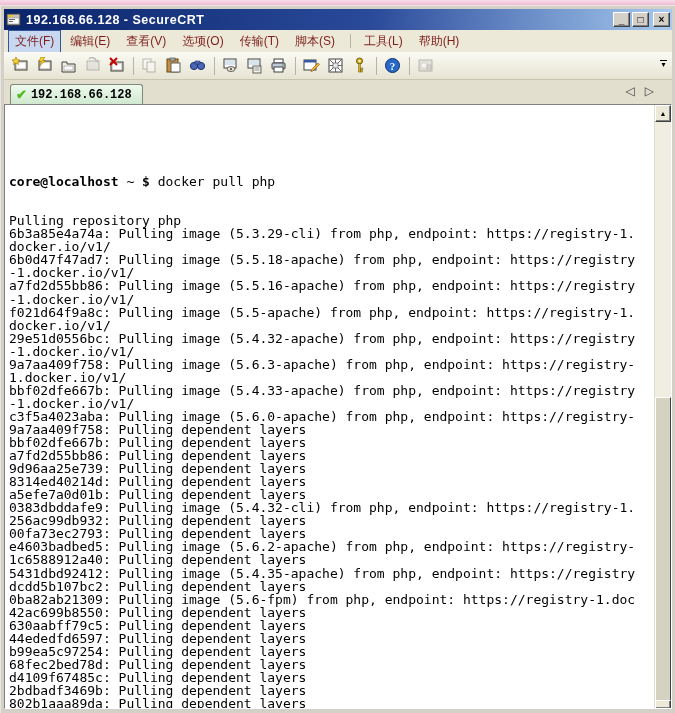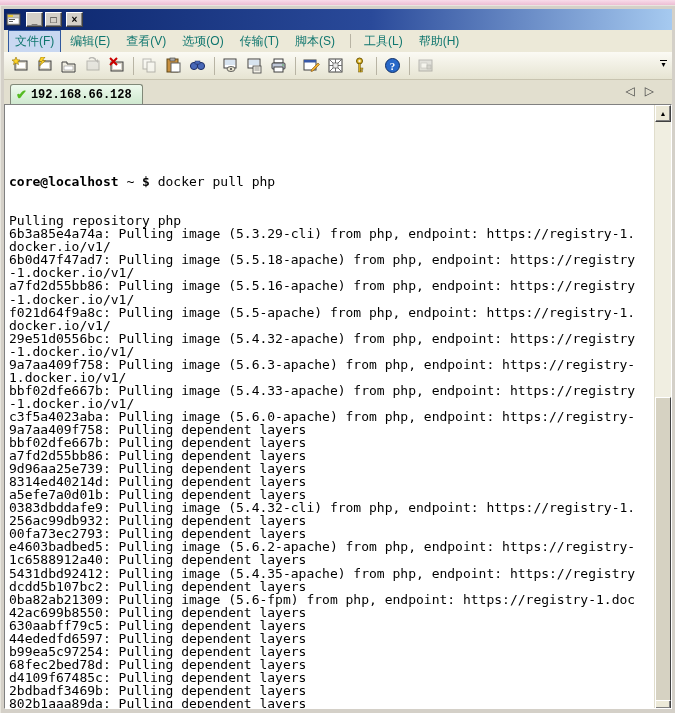--- a/index.html
+++ b/index.html
@@ -28,21 +28,21 @@
   .win-btn { width:17px; height:15px; background:#d4d0c8;
     border-top:1px solid #fff; border-left:1px solid #fff;
     border-right:1px solid #404040; border-bottom:1px solid #404040;
     box-shadow:inset -1px -1px 0 #808080;
     font-size:10px; font-weight:bold; color:#000; text-align:center;
     line-height:13px; cursor:default; }
   .win-btn.close { margin-left:2px; }
 
   
   .menubar { height:22px; background:#ece9d8; display:flex; align-items:center;
-    padding-left:4px; font-size:12px; color:#0f766e; }
+    padding-left:4px; font-size:12px; color:#7f1d1d; }
   .menu-item { padding:3px 7px; margin-right:2px; white-space:nowrap; }
   .menu-item.hot { background:#c9d8f1; border:1px solid #31589e; padding:2px 6px; }
   .menu-sep { width:1px; height:14px; background:#b8b4a4; margin:0 6px; }
 
   
   .toolbar { height:28px; background:linear-gradient(#fbfaf4,#e6e4d2);
     border-bottom:1px solid #c8c4b0; display:flex; align-items:center;
     padding-left:5px; position:relative; }
   .tb-btn { width:23px; height:23px; display:flex; align-items:center;
     justify-content:center; margin-right:1px; }
@@ -102,20 +102,21 @@
   <div class="win">
 
     <div class="titlebar">
       <svg class="app-icon" viewBox="0 0 16 16">
         <rect x="1" y="2" width="13" height="11" fill="#c8c4b8" stroke="#404040" stroke-width="1"></rect>
         <rect x="2" y="3" width="5" height="2" fill="#e8c830"></rect>
         <rect x="2" y="6" width="11" height="6" fill="#ffffff" stroke="#808080" stroke-width="0.5"></rect>
         <rect x="3" y="7" width="6" height="1" fill="#606060"></rect>
         <rect x="3" y="9" width="4" height="1" fill="#606060"></rect>
       </svg>
+      <span class="title-text">192.168.66.128 - SecureCRT</span>
       <div class="win-btns">
         <div class="win-btn">_</div>
         <div class="win-btn">□</div>
         <div class="win-btn close">×</div>
       </div>
     </div>
 
     <div class="menubar">
       <span class="menu-item hot">文件(F)</span>
       <span class="menu-item">编辑(E)</span>

